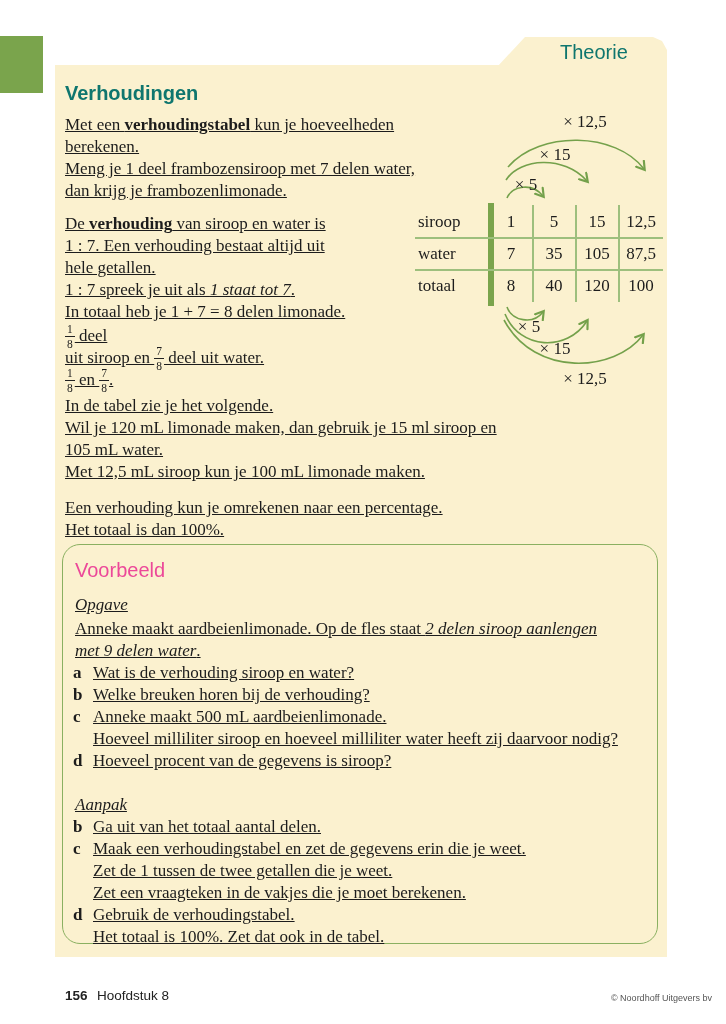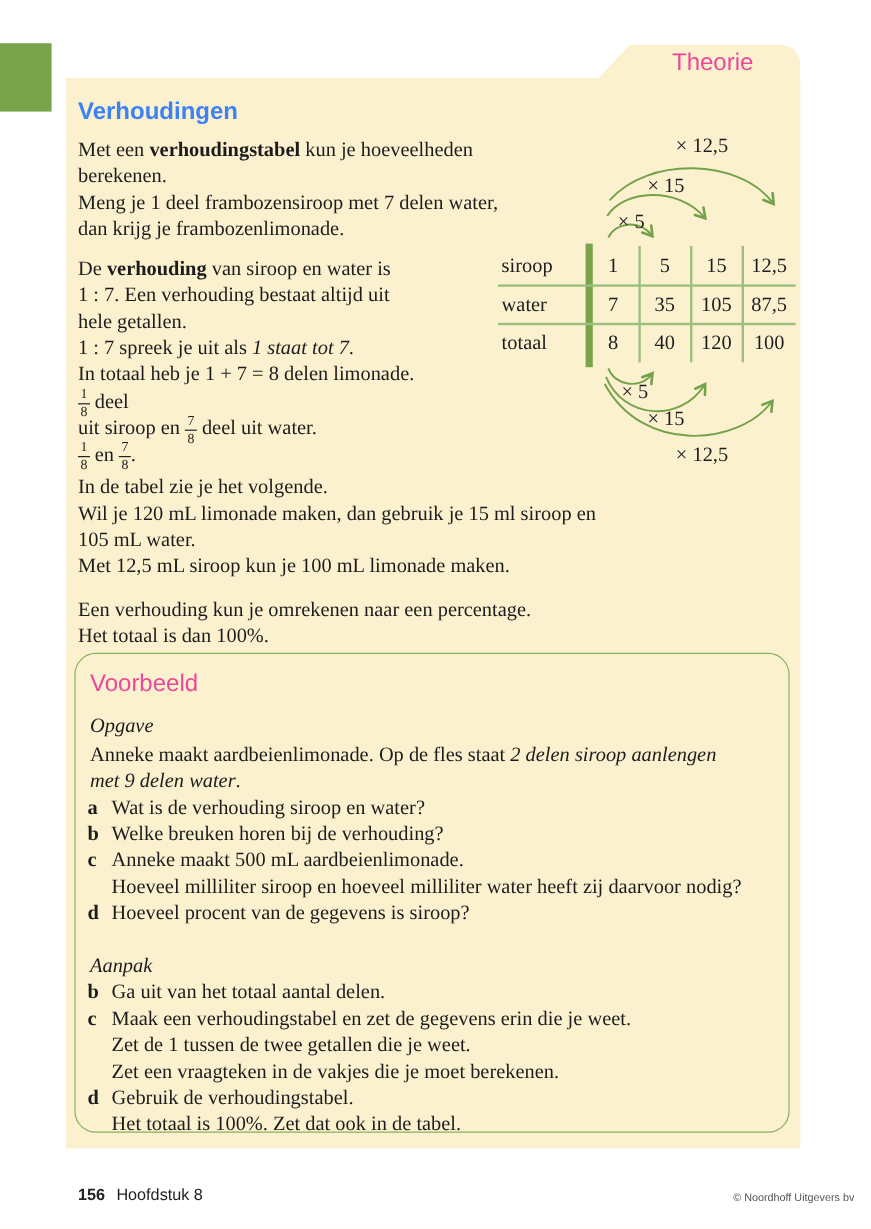--- a/index.html
+++ b/index.html
@@ -5,23 +5,23 @@
   html,body{margin:0;padding:0;}
   body{
     position:relative;width:726px;height:1024px;background:#ffffff;overflow:hidden;
     font-family:"Liberation Serif",serif;color:#1c1c1c;
   }
   .abs{position:absolute;}
   .panel{left:55px;top:65px;width:612px;height:892px;background:#fbf1cf;}
   .chapter-square{left:0;top:36px;width:43px;height:57px;background:#7aa44c;}
   .tab{left:497px;top:37px;width:170px;height:30px;background:#fbf1cf;
        clip-path:polygon(28px 0,156px 0,165px 4px,170px 13px,170px 30px,0 30px);}
-  .theorie{left:560px;top:41px;font:20px/22px "Liberation Sans",sans-serif;color:#ec4899;white-space:nowrap;}
-  .heading{left:65px;top:81px;font:bold 20px/24px "Liberation Sans",sans-serif;color:#3b82f6;}
-  .ln{position:absolute;font:17px/22px "Liberation Serif",serif;white-space:nowrap;}
+  .theorie{left:560px;top:41px;font:20px/22px "Liberation Sans",sans-serif;color:#0f766e;white-space:nowrap;}
+  .heading{left:65px;top:81px;font:bold 20px/24px "Liberation Sans",sans-serif;color:#0f766e;}
+  .ln{position:absolute;font:17px/22px "Liberation Serif",serif;white-space:nowrap;text-decoration:underline;}
   .b{font-weight:bold;}
   .i{font-style:italic;}
   .frac{display:inline-block;vertical-align:-7px;text-align:center;font-size:11.5px;line-height:1.05;}
   .frac .num{display:block;border-bottom:1px solid #222;padding:0 2px 1px;}
   .frac .den{display:block;padding-top:1px;}
   
   .tbl-label{position:absolute;font:17px/22px "Liberation Serif",serif;}
   .tbl-cell{position:absolute;width:44px;text-align:center;font:17px/22px "Liberation Serif",serif;}
   .hline{position:absolute;left:415px;width:248px;height:2px;background:#9dbf7d;}
   .vline{position:absolute;width:2px;top:205px;height:97px;background:#9dbf7d;}

